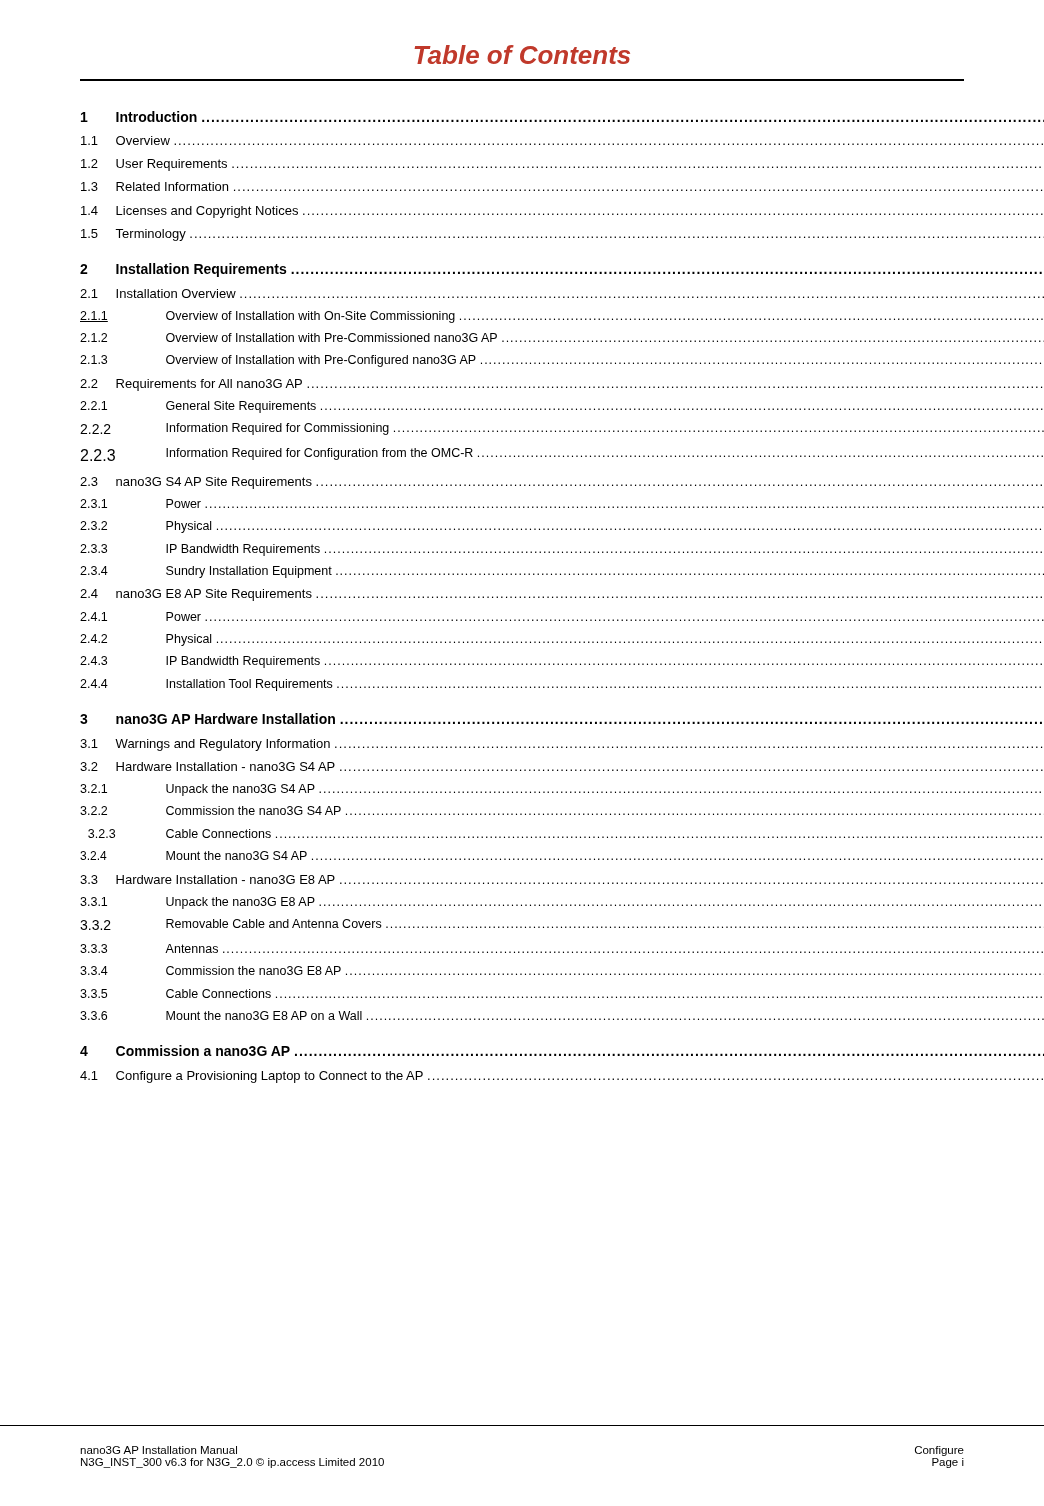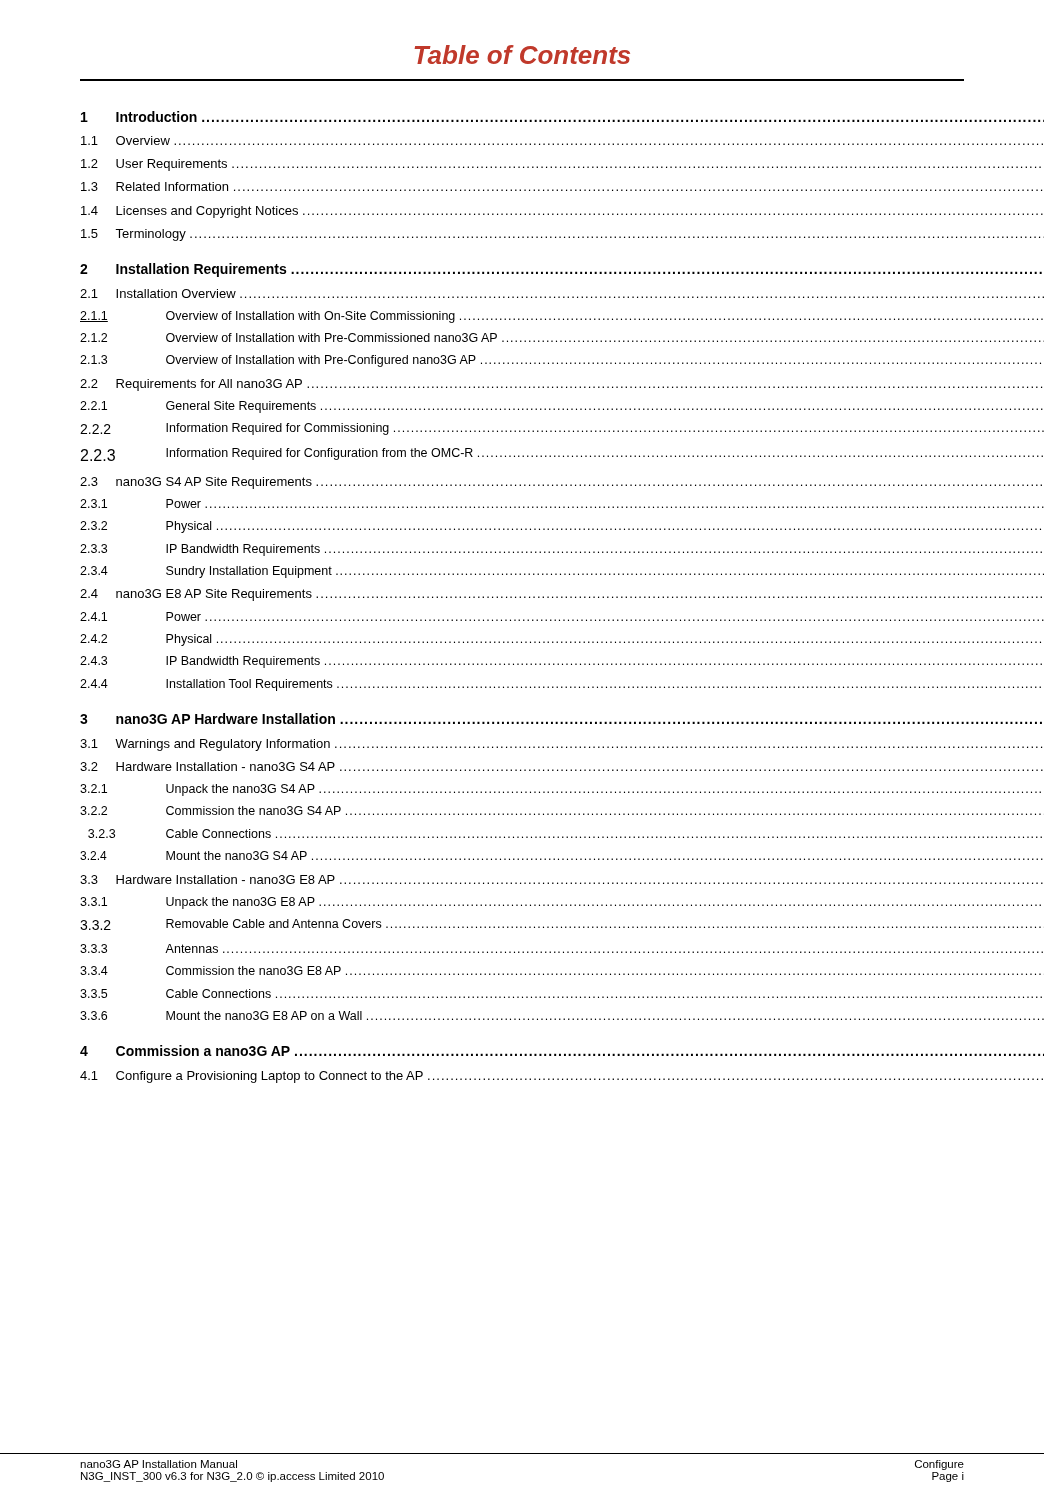--- a/index.html
+++ b/index.html
@@ -35,21 +35,21 @@
     .toc-table td {
       padding: 1.5px 0;
       vertical-align: top;
       line-height: 1.55;
     }
     .footer {
       position: absolute;
       bottom: 20px;
       left: 0;
       right: 0;
-      padding: 4px 80px;
+      padding: 18px 80px;
       border-top: 1px solid #000;
       display: flex;
       justify-content: space-between;
       font-size: 11.5px;
     }
   </style>
 </head>
 <body>
 
 <div class="page-container">

